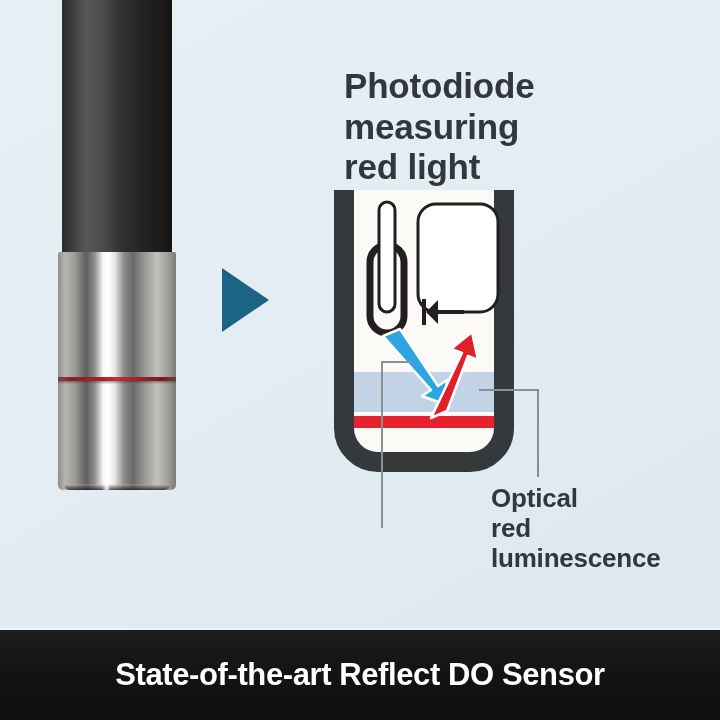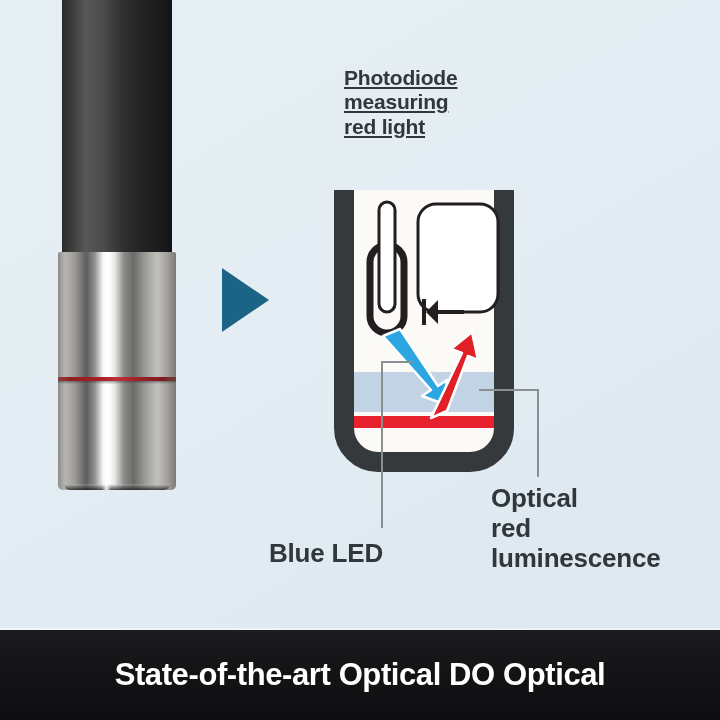--- a/index.html
+++ b/index.html
@@ -111,22 +111,21 @@
     color: #31373b;
     font-weight: bold;
     line-height: 1.16;
     letter-spacing: -0.2px;
     white-space: pre-line;
   }
   #label-photodiode {
     left: 344px;
     top: 66px;
     width: 250px;
-    font-size: 21px;
-    text-decoration: underline;
+    font-size: 35px;
   }
   #label-blue-led {
     left: 269px;
     top: 538px;
     font-size: 26px;
   }
   #label-reflect {
     left: 491px;
     top: 483px;
     width: 215px;
@@ -237,24 +236,23 @@
         <path d="M97,228 L113,221 L134,166 L144,170 L138,142 L117,159 L128,163 Z" fill="#e02027" stroke="#ffffff" stroke-width="2.5" stroke-linejoin="round"></path>
       </g>
     </svg>
   </div>
 
   <div class="leader" id="leader-led-h"></div>
   <div class="leader" id="leader-led-v"></div>
   <div class="leader" id="leader-ref-h"></div>
   <div class="leader" id="leader-ref-v"></div>
 
-  <div id="label-blue-led" class="headline">Blue LED</div>
 
   <div id="label-reflect" class="headline">Optical
 red
 luminescence</div>
 
   <div id="banner-topline"></div>
   <div id="banner">
-    <div id="banner-title">State-of-the-art Optical DO Optical</div>
+    <div id="banner-title">State-of-the-art Reflect DO Sensor</div>
   </div>
 
 </div>
 
 </body></html>

